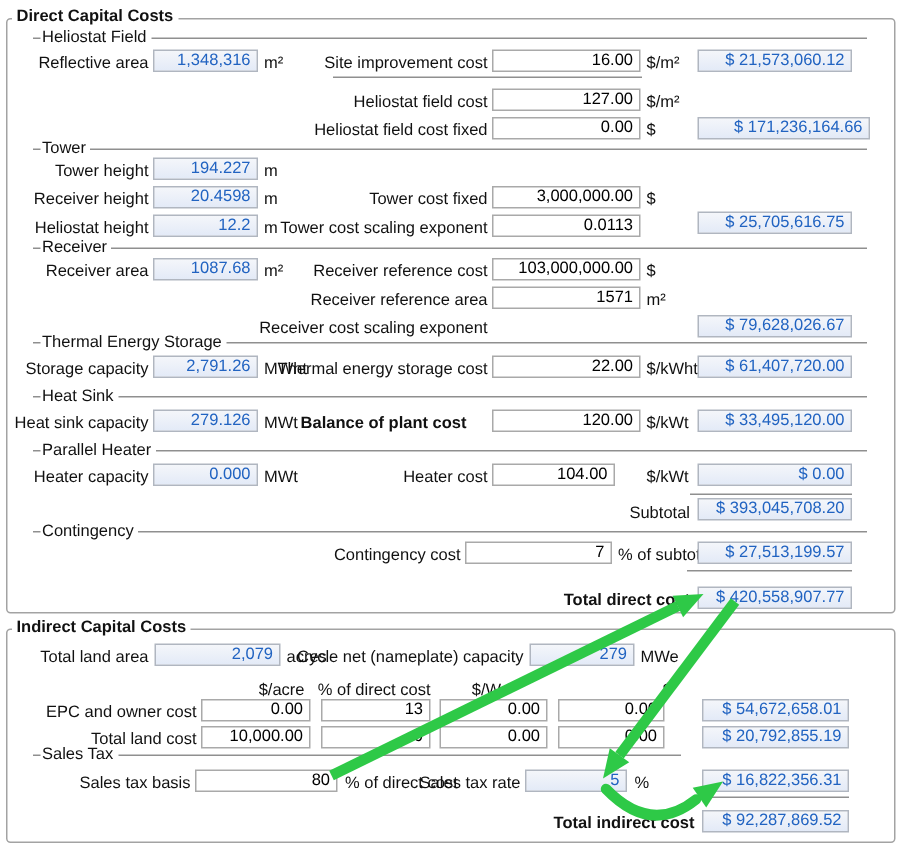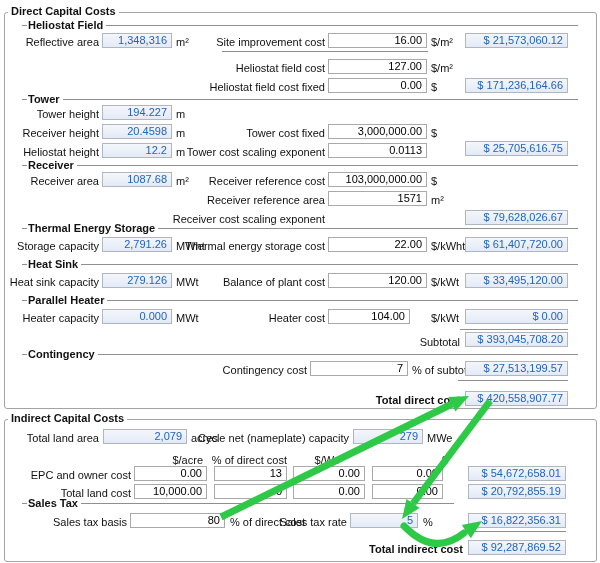--- a/index.html
+++ b/index.html
@@ -2,21 +2,21 @@
 <html><head>
 <meta charset="utf-8">
 <style>
   html,body{margin:0;padding:0;background:#fff;}
   #page{position:relative;width:600px;height:563px;background:#fff;
         font-family:"Liberation Sans",sans-serif;font-size:11px;color:#111;overflow:hidden;}
   .gbox{position:absolute;border:1px solid #a3a3a3;border-radius:3px;}
   .gtitle{position:absolute;font-weight:bold;background:#fff;padding:0 3px;white-space:nowrap;z-index:2;}
   .sub{position:absolute;display:flex;align-items:center;height:12px;z-index:1;}
   .sub::before{content:"";width:5px;border-top:1px solid #8f8f8f;}
-  .sub .t{font-weight:bold;padding:0 3px 0 1px;white-space:nowrap;line-height:12px;}
+  .sub .t{font-weight:normal;padding:0 3px 0 1px;white-space:nowrap;line-height:12px;}
   .sub .ln{flex:1;border-top:1px solid #8f8f8f;}
   .lbl{position:absolute;text-align:right;white-space:nowrap;height:13px;line-height:13px;}
   .unit{position:absolute;white-space:nowrap;height:13px;line-height:13px;}
   .b{font-weight:bold;}
   .ro,.out{position:absolute;height:15px;line-height:13px;box-sizing:border-box;
      border:1px solid #b0b6c0;background:linear-gradient(#f4f6fa,#e3eaf7);
      color:#2163c1;text-align:right;padding:0 4px;}
   .inp{position:absolute;height:15px;line-height:13px;box-sizing:border-box;
      border:1px solid #a9a9a9;background:#fff;color:#000;text-align:right;padding:0 4px;}
   .hline{position:absolute;height:0;border-top:1px solid #8f8f8f;}
@@ -43,21 +43,21 @@
   <div class="inp" style="left:328px;top:33px;width:99px;">16.00</div>
   <div class="unit" style="left:431px;top:36px;">$/m²</div>
   <div class="out" style="left:465px;top:33px;width:103px;">$ 21,573,060.12</div>
   <div class="hline" style="left:222px;top:51px;width:206px;"></div>
   <div class="lbl" style="left:125px;top:62px;width:200px;">Heliostat field cost</div>
   <div class="inp" style="left:328px;top:59px;width:99px;">127.00</div>
   <div class="unit" style="left:431px;top:62px;">$/m²</div>
   <div class="lbl" style="left:125px;top:81px;width:200px;">Heliostat field cost fixed</div>
   <div class="inp" style="left:328px;top:78px;width:99px;">0.00</div>
   <div class="unit" style="left:431px;top:81px;">$</div>
-  <div class="out" style="left:465px;top:78px;width:103px;">$ 171,236,164.66</div>
+  <div class="out" style="left:465px;top:78px;width:115px;">$ 171,236,164.66</div>
 
   <div class="sub" style="left:22px;top:93px;width:556px;">
     <span class="t">Tower</span>
       <span class="ln"></span>
   </div>
   <div class="lbl" style="left:0px;top:108px;width:99px;">Tower height</div>
   <div class="ro" style="left:102px;top:105px;width:70px;">194.227</div>
   <div class="unit" style="left:176px;top:108px;">m</div>
   <div class="lbl" style="left:0px;top:127px;width:99px;">Receiver height</div>
   <div class="ro" style="left:102px;top:124px;width:70px;">20.4598</div>
@@ -100,21 +100,21 @@
   <div class="unit" style="left:431px;top:240px;">$/kWht</div>
   <div class="out" style="left:465px;top:237px;width:103px;">$ 61,407,720.00</div>
 
   <div class="sub" style="left:22px;top:258px;width:556px;">
     <span class="t">Heat Sink</span>
       <span class="ln"></span>
   </div>
   <div class="lbl" style="left:0px;top:276px;width:99px;">Heat sink capacity</div>
   <div class="ro" style="left:102px;top:273px;width:70px;">279.126</div>
   <div class="unit" style="left:176px;top:276px;">MWt</div>
-  <div class="lbl" style="left:125px;top:276px;width:200px;">Balance of plant cost</div>
+  <div class="lbl" style="left:111px;top:276px;width:200px;font-weight:bold;">Balance of plant cost</div>
   <div class="inp" style="left:328px;top:273px;width:99px;">120.00</div>
   <div class="unit" style="left:431px;top:276px;">$/kWt</div>
   <div class="out" style="left:465px;top:273px;width:103px;">$ 33,495,120.00</div>
 
   <div class="sub" style="left:22px;top:294px;width:556px;">
     <span class="t">Parallel Heater</span>
       <span class="ln"></span>
   </div>
   <div class="lbl" style="left:0px;top:312px;width:99px;">Heater capacity</div>
   <div class="ro" style="left:102px;top:309px;width:70px;">0.000</div>

